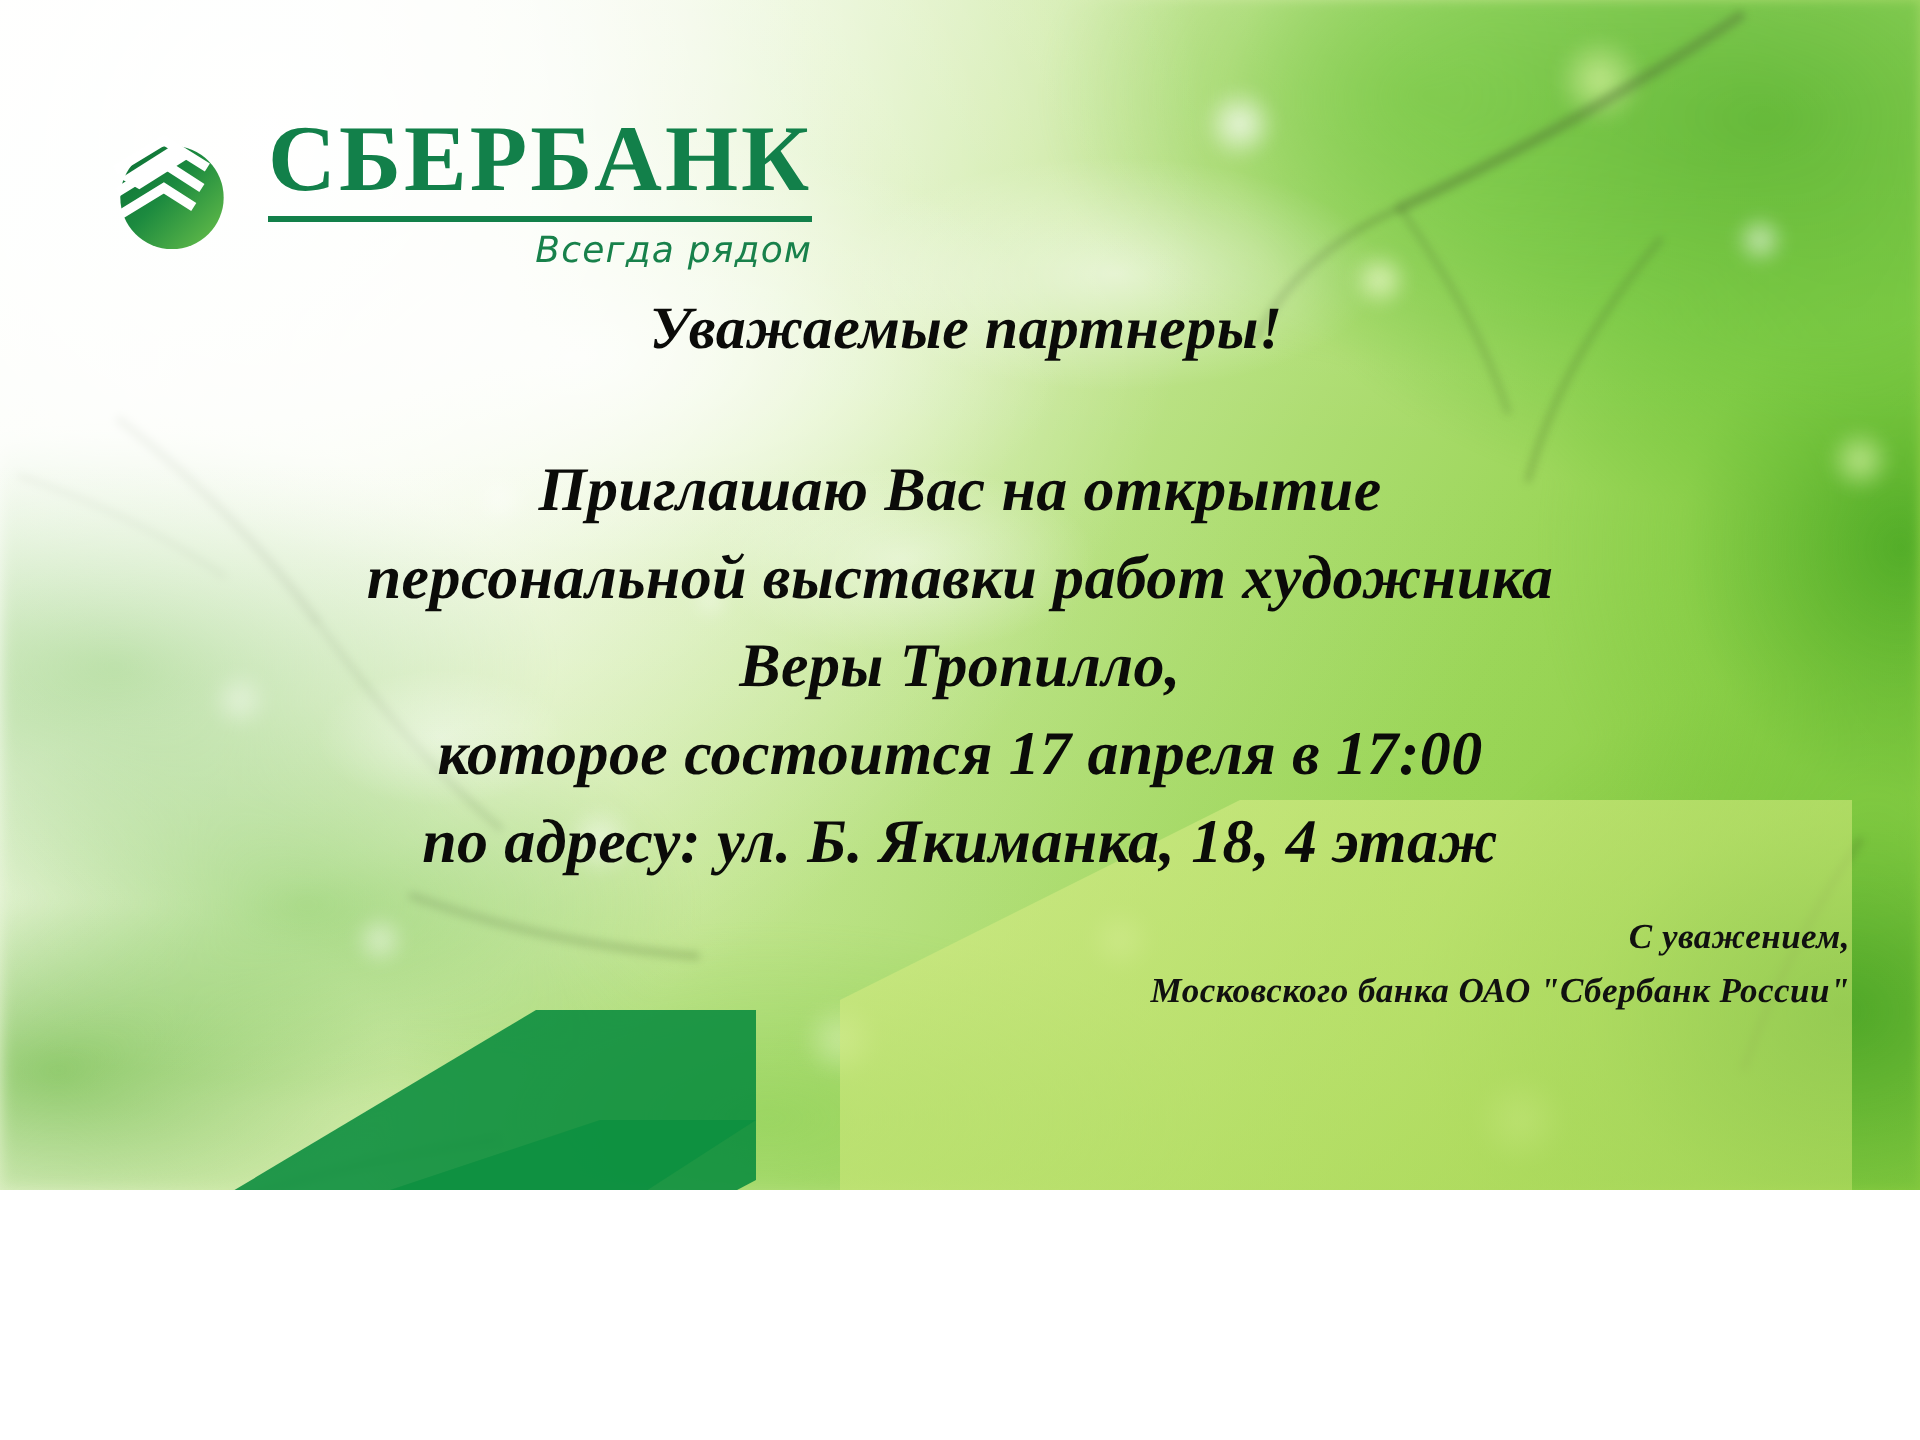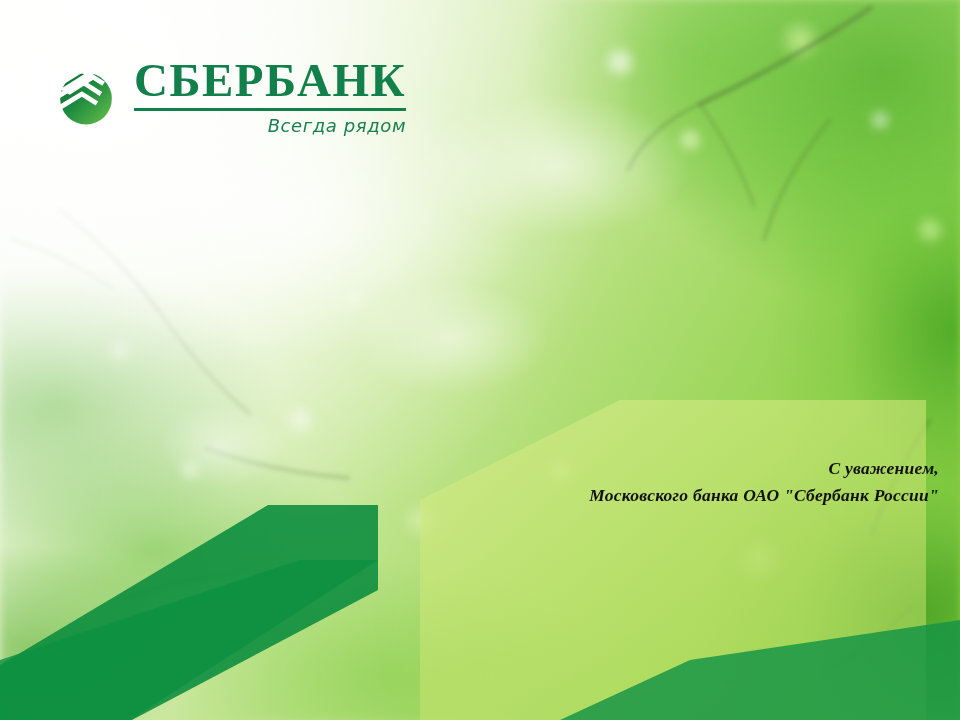--- a/index.html
+++ b/index.html
@@ -3,21 +3,21 @@
 <meta charset="utf-8">
 <style>
   html, body {
     margin: 0;
     padding: 0;
     background: #ffffff;
   }
   #slide {
     position: relative;
     width: 960px;
-    height: 720px;
+    height: 595px;
     overflow: hidden;
     font-family: "Liberation Serif", serif;
     background: #fde047;
   }
 
   
   .bg-layer {
     position: absolute;
     inset: 0;
     pointer-events: none;
@@ -208,21 +208,21 @@
   .invite-lines .line {
     font-size: 31px;
     line-height: 1.42;
     letter-spacing: 0.2px;
     white-space: nowrap;
   }
 
   
   .signature {
     position: absolute;
-    right: 21px;
+    right: 35px;
     top: 455px;
     text-align: right;
     font-family: "Liberation Serif", serif;
     font-weight: bold;
     font-style: italic;
     color: #111110;
   }
   .signature .sline {
     font-size: 17.5px;
     line-height: 1.54;
@@ -291,20 +291,28 @@
       </svg>
     </span>
     <span class="logo-word">
       <span class="logo-title">СБЕРБАНК</span>
       <span class="logo-rule"></span>
       <span class="logo-tagline">Всегда рядом</span>
     </span>
   </div>
 
   <div class="body-text">
+    <div class="greeting">Уважаемые партнеры!</div>
+    <div class="invite-lines">
+      <div class="line">Приглашаю Вас на открытие</div>
+      <div class="line">персональной выставки работ художника</div>
+      <div class="line">Веры Тропилло,</div>
+      <div class="line">которое состоится 17 апреля в 17:00</div>
+      <div class="line">по адресу: ул. Б. Якиманка, 18, 4 этаж</div>
+    </div>
   </div>
 
   <div class="signature">
     <div class="sline">С уважением,</div>
     <div class="sline">Московского банка ОАО "Сбербанк России"</div>
   </div>
 
 </div>
 
 </body></html>

